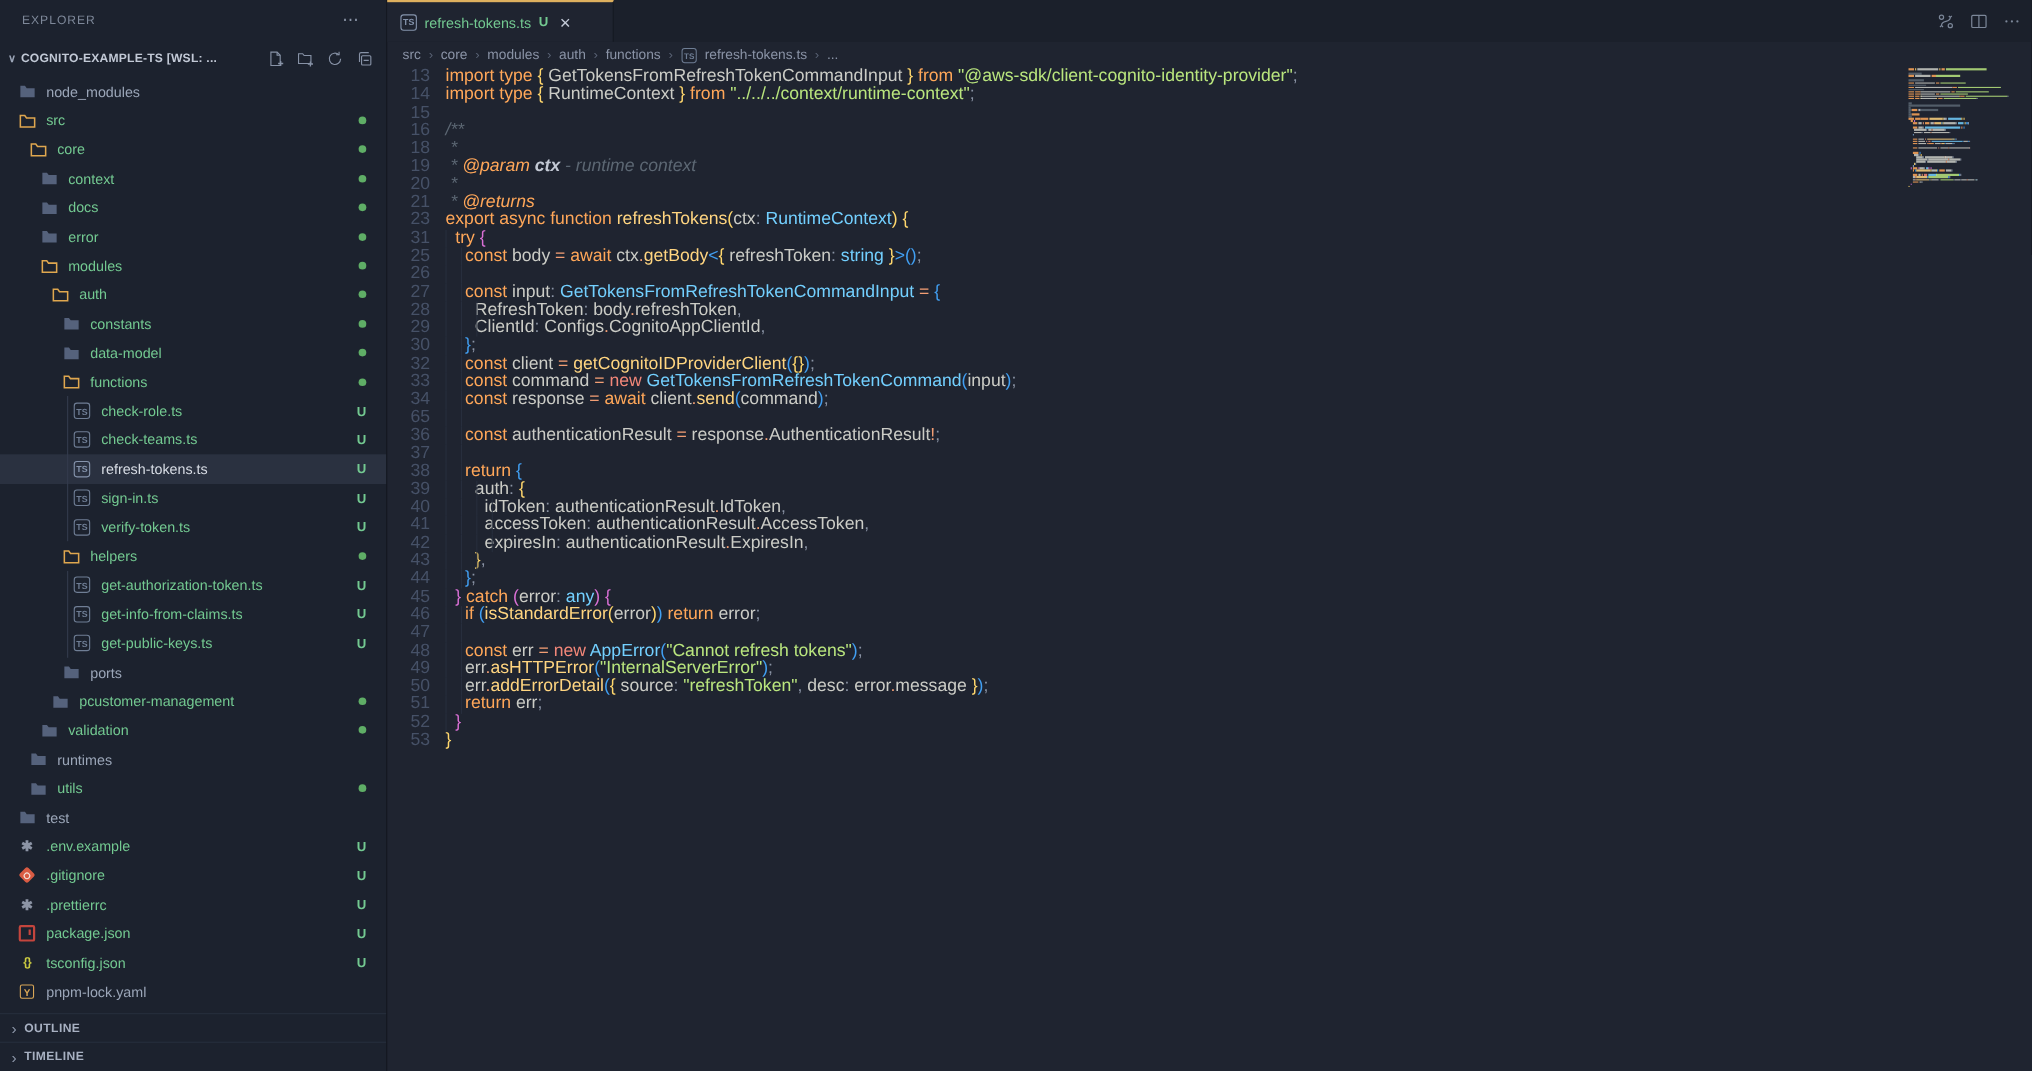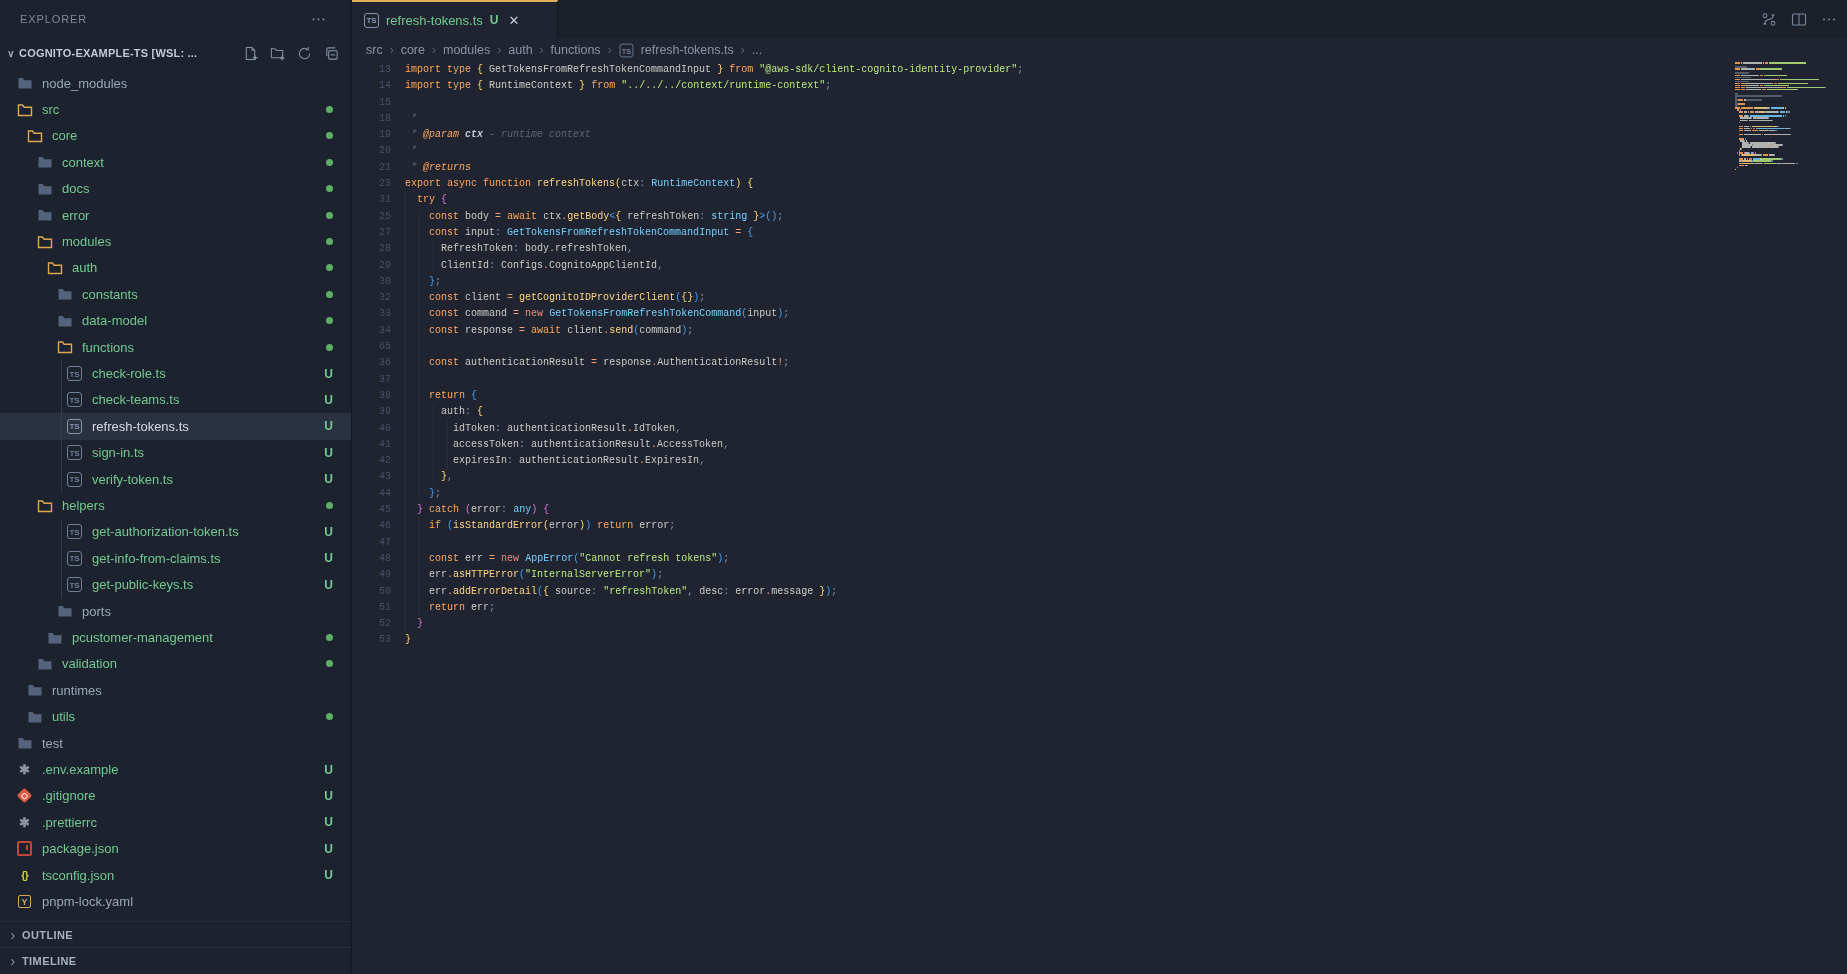--- a/index.html
+++ b/index.html
@@ -65,22 +65,22 @@
   .ed-actions .acticon svg{stroke:#7c8799;}
 
   .breadcrumb{position:absolute;left:352px;top:38px;width:1495px;height:24px;display:flex;
               align-items:center;padding-left:14px;box-sizing:border-box;font-size:12.5px;
               color:#8a93a6;gap:7px;}
   .bc-item{white-space:nowrap;cursor:pointer;}
   .bc-sep{color:#596274;font-size:12px;}
   .bc-ts{transform:scale(.92);}
 
   .code{position:absolute;left:352px;top:62px;width:1381px;}
-  .code-line{display:flex;height:16.3px;line-height:16.35px;font-family:Liberation Mono, monospace;
-             font-size:10px;white-space:pre;}
+  .code-line{display:flex;height:16.3px;line-height:16.35px;font-family:Liberation Sans, sans-serif;
+             font-size:16px;white-space:pre;}
   .gut{width:53px;flex:none;text-align:right;padding-right:14px;color:#465167;box-sizing:border-box;
        cursor:pointer;}
   .ln-content{position:relative;flex:1;}
   .code-line.cur .ln-content{background:#171c27;}
   .code-line.cur .gut{color:#7e89a0;}
   .gd{position:absolute;top:0;bottom:0;width:1px;background:#272e3d;}
   .cursor{position:absolute;left:0;top:1px;width:1.5px;height:14px;background:#b9c1ce;}
   .t-cm,.t-tag{font-style:italic;}
   .t-cmv{font-style:italic;font-weight:bold;}
 
@@ -287,21 +287,21 @@
         </div>
         <div class="tree-row" style="top: 396px; padding-left: 66px;">
           <span class="ico">
             <span class="tsbox">TS</span>
           </span>
           <span class="lab lab-g">verify-token.ts</span>
           <span class="badge-area">
             <span class="ubadge">U</span>
           </span>
         </div>
-        <div class="tree-row" style="top: 422.4px; padding-left: 36px;">
+        <div class="tree-row" style="top: 422.4px; padding-left: 56px;">
           <span class="ico">
             <svg width="16" height="14" viewBox="0 0 16 14">
               <path d="M1.5 2h4l1.6 2.2h7.4v8.3H1.5z" fill="none" stroke="#dfa74f" stroke-width="1.4"></path>
             </svg>
           </span>
           <span class="lab lab-g">helpers</span>
           <span class="badge-area">
             <span class="dot"></span>
           </span>
         </div>
@@ -503,27 +503,29 @@
       <span class="tsbox bc-ts">TS</span>
       <span class="bc-item">refresh-tokens.ts</span>
       <span class="bc-sep">›</span>
       <span class="bc-item">...</span>
     </div>
 
   <div class="code" id="code">
       <div class="code-line"><span class="gut">13</span><span class="ln-content"><span style="color: rgb(255, 167, 89);">import</span><span style="color: rgb(203, 204, 198);"> </span><span style="color: rgb(255, 167, 89);">type</span><span style="color: rgb(203, 204, 198);"> </span><span style="color: rgb(255, 215, 109);">{</span><span style="color: rgb(203, 204, 198);"> GetTokensFromRefreshTokenCommandInput </span><span style="color: rgb(255, 215, 109);">}</span><span style="color: rgb(203, 204, 198);"> </span><span style="color: rgb(255, 167, 89);">from</span><span style="color: rgb(203, 204, 198);"> </span><span style="color: rgb(186, 230, 126);">"@aws-sdk/client-cognito-identity-provider"</span><span style="color: rgb(138, 147, 164);">;</span></span></div>
       <div class="code-line"><span class="gut">14</span><span class="ln-content"><span style="color: rgb(255, 167, 89);">import</span><span style="color: rgb(203, 204, 198);"> </span><span style="color: rgb(255, 167, 89);">type</span><span style="color: rgb(203, 204, 198);"> </span><span style="color: rgb(255, 215, 109);">{</span><span style="color: rgb(203, 204, 198);"> RuntimeContext </span><span style="color: rgb(255, 215, 109);">}</span><span style="color: rgb(203, 204, 198);"> </span><span style="color: rgb(255, 167, 89);">from</span><span style="color: rgb(203, 204, 198);"> </span><span style="color: rgb(186, 230, 126);">"../../../context/runtime-context"</span><span style="color: rgb(138, 147, 164);">;</span></span></div>
       <div class="code-line"><span class="gut">15</span><span class="ln-content"></span></div>
+      <div class="code-line"><span class="gut">16</span><span class="ln-content"><span class="t-cm" style="color: rgb(92, 103, 115);">/**</span></span></div>
       <div class="code-line"><span class="gut">18</span><span class="ln-content"><span class="t-cm" style="color: rgb(92, 103, 115);"> *</span></span></div>
       <div class="code-line"><span class="gut">19</span><span class="ln-content"><span class="t-cm" style="color: rgb(92, 103, 115);"> * </span><span class="t-tag" style="color: rgb(255, 167, 89);">@param</span><span class="t-cm" style="color: rgb(92, 103, 115);"> </span><span class="t-cmv" style="color: rgb(195, 201, 212);">ctx</span><span class="t-cm" style="color: rgb(92, 103, 115);"> - runtime context</span></span></div>
       <div class="code-line"><span class="gut">20</span><span class="ln-content"><span class="t-cm" style="color: rgb(92, 103, 115);"> *</span></span></div>
       <div class="code-line"><span class="gut">21</span><span class="ln-content"><span class="t-cm" style="color: rgb(92, 103, 115);"> * </span><span class="t-tag" style="color: rgb(255, 167, 89);">@returns</span></span></div>
       <div class="code-line"><span class="gut">23</span><span class="ln-content"><span style="color: rgb(255, 167, 89);">export</span><span style="color: rgb(203, 204, 198);"> </span><span style="color: rgb(255, 167, 89);">async</span><span style="color: rgb(203, 204, 198);"> </span><span style="color: rgb(255, 167, 89);">function</span><span style="color: rgb(203, 204, 198);"> </span><span style="color: rgb(255, 213, 128);">refreshTokens</span><span style="color: rgb(255, 215, 109);">(</span><span style="color: rgb(203, 204, 198);">ctx</span><span style="color: rgb(138, 147, 164);">:</span><span style="color: rgb(203, 204, 198);"> </span><span style="color: rgb(115, 208, 255);">RuntimeContext</span><span style="color: rgb(255, 215, 109);">)</span><span style="color: rgb(203, 204, 198);"> </span><span style="color: rgb(255, 215, 109);">{</span></span></div>
       <div class="code-line"><span class="gut">31</span><span class="ln-content"><i class="gd" style="left: 0px;"></i><span style="color: rgb(203, 204, 198);">  </span><span style="color: rgb(255, 167, 89);">try</span><span style="color: rgb(203, 204, 198);"> </span><span style="color: rgb(218, 112, 214);">{</span></span></div>
       <div class="code-line"><span class="gut">25</span><span class="ln-content"><i class="gd" style="left: 0px;"></i><i class="gd" style="left: 13.84px;"></i><span style="color: rgb(203, 204, 198);">    </span><span style="color: rgb(255, 167, 89);">const</span><span style="color: rgb(203, 204, 198);"> </span><span style="color: rgb(203, 204, 198);">body</span><span style="color: rgb(203, 204, 198);"> </span><span style="color: rgb(242, 158, 116);">=</span><span style="color: rgb(203, 204, 198);"> </span><span style="color: rgb(255, 167, 89);">await</span><span style="color: rgb(203, 204, 198);"> </span><span style="color: rgb(203, 204, 198);">ctx</span><span style="color: rgb(242, 158, 116);">.</span><span style="color: rgb(255, 213, 128);">getBody</span><span style="color: rgb(65, 159, 242);">&lt;</span><span style="color: rgb(255, 215, 109);">{</span><span style="color: rgb(203, 204, 198);"> refreshToken</span><span style="color: rgb(138, 147, 164);">:</span><span style="color: rgb(203, 204, 198);"> </span><span style="color: rgb(115, 208, 255);">string</span><span style="color: rgb(203, 204, 198);"> </span><span style="color: rgb(255, 215, 109);">}</span><span style="color: rgb(65, 159, 242);">&gt;</span><span style="color: rgb(65, 159, 242);">(</span><span style="color: rgb(65, 159, 242);">)</span><span style="color: rgb(138, 147, 164);">;</span></span></div>
+      <div class="code-line"><span class="gut">26</span><span class="ln-content"><i class="gd" style="left: 0px;"></i><i class="gd" style="left: 13.84px;"></i></span></div>
       <div class="code-line"><span class="gut">27</span><span class="ln-content"><i class="gd" style="left: 0px;"></i><i class="gd" style="left: 13.84px;"></i><span style="color: rgb(203, 204, 198);">    </span><span style="color: rgb(255, 167, 89);">const</span><span style="color: rgb(203, 204, 198);"> </span><span style="color: rgb(203, 204, 198);">input</span><span style="color: rgb(138, 147, 164);">:</span><span style="color: rgb(203, 204, 198);"> </span><span style="color: rgb(115, 208, 255);">GetTokensFromRefreshTokenCommandInput</span><span style="color: rgb(203, 204, 198);"> </span><span style="color: rgb(242, 158, 116);">=</span><span style="color: rgb(203, 204, 198);"> </span><span style="color: rgb(65, 159, 242);">{</span></span></div>
       <div class="code-line"><span class="gut">28</span><span class="ln-content"><i class="gd" style="left: 0px;"></i><i class="gd" style="left: 13.84px;"></i><i class="gd" style="left: 27.68px;"></i><span style="color: rgb(203, 204, 198);">      </span><span style="color: rgb(203, 204, 198);">RefreshToken</span><span style="color: rgb(138, 147, 164);">:</span><span style="color: rgb(203, 204, 198);"> </span><span style="color: rgb(203, 204, 198);">body</span><span style="color: rgb(242, 158, 116);">.</span><span style="color: rgb(203, 204, 198);">refreshToken</span><span style="color: rgb(138, 147, 164);">,</span></span></div>
       <div class="code-line"><span class="gut">29</span><span class="ln-content"><i class="gd" style="left: 0px;"></i><i class="gd" style="left: 13.84px;"></i><i class="gd" style="left: 27.68px;"></i><span style="color: rgb(203, 204, 198);">      </span><span style="color: rgb(203, 204, 198);">ClientId</span><span style="color: rgb(138, 147, 164);">:</span><span style="color: rgb(203, 204, 198);"> </span><span style="color: rgb(203, 204, 198);">Configs</span><span style="color: rgb(242, 158, 116);">.</span><span style="color: rgb(203, 204, 198);">CognitoAppClientId</span><span style="color: rgb(138, 147, 164);">,</span></span></div>
       <div class="code-line"><span class="gut">30</span><span class="ln-content"><i class="gd" style="left: 0px;"></i><i class="gd" style="left: 13.84px;"></i><span style="color: rgb(203, 204, 198);">    </span><span style="color: rgb(65, 159, 242);">}</span><span style="color: rgb(138, 147, 164);">;</span></span></div>
       <div class="code-line"><span class="gut">32</span><span class="ln-content"><i class="gd" style="left: 0px;"></i><i class="gd" style="left: 13.84px;"></i><span style="color: rgb(203, 204, 198);">    </span><span style="color: rgb(255, 167, 89);">const</span><span style="color: rgb(203, 204, 198);"> </span><span style="color: rgb(203, 204, 198);">client</span><span style="color: rgb(203, 204, 198);"> </span><span style="color: rgb(242, 158, 116);">=</span><span style="color: rgb(203, 204, 198);"> </span><span style="color: rgb(255, 213, 128);">getCognitoIDProviderClient</span><span style="color: rgb(65, 159, 242);">(</span><span style="color: rgb(255, 215, 109);">{</span><span style="color: rgb(255, 215, 109);">}</span><span style="color: rgb(65, 159, 242);">)</span><span style="color: rgb(138, 147, 164);">;</span></span></div>
       <div class="code-line"><span class="gut">33</span><span class="ln-content"><i class="gd" style="left: 0px;"></i><i class="gd" style="left: 13.84px;"></i><span style="color: rgb(203, 204, 198);">    </span><span style="color: rgb(255, 167, 89);">const</span><span style="color: rgb(203, 204, 198);"> </span><span style="color: rgb(203, 204, 198);">command</span><span style="color: rgb(203, 204, 198);"> </span><span style="color: rgb(242, 158, 116);">=</span><span style="color: rgb(203, 204, 198);"> </span><span style="color: rgb(242, 135, 121);">new</span><span style="color: rgb(203, 204, 198);"> </span><span style="color: rgb(115, 208, 255);">GetTokensFromRefreshTokenCommand</span><span style="color: rgb(65, 159, 242);">(</span><span style="color: rgb(203, 204, 198);">input</span><span style="color: rgb(65, 159, 242);">)</span><span style="color: rgb(138, 147, 164);">;</span></span></div>
       <div class="code-line"><span class="gut">34</span><span class="ln-content"><i class="gd" style="left: 0px;"></i><i class="gd" style="left: 13.84px;"></i><span style="color: rgb(203, 204, 198);">    </span><span style="color: rgb(255, 167, 89);">const</span><span style="color: rgb(203, 204, 198);"> </span><span style="color: rgb(203, 204, 198);">response</span><span style="color: rgb(203, 204, 198);"> </span><span style="color: rgb(242, 158, 116);">=</span><span style="color: rgb(203, 204, 198);"> </span><span style="color: rgb(255, 167, 89);">await</span><span style="color: rgb(203, 204, 198);"> </span><span style="color: rgb(203, 204, 198);">client</span><span style="color: rgb(242, 158, 116);">.</span><span style="color: rgb(255, 213, 128);">send</span><span style="color: rgb(65, 159, 242);">(</span><span style="color: rgb(203, 204, 198);">command</span><span style="color: rgb(65, 159, 242);">)</span><span style="color: rgb(138, 147, 164);">;</span></span></div>
       <div class="code-line"><span class="gut">65</span><span class="ln-content"><i class="gd" style="left: 0px;"></i><i class="gd" style="left: 13.84px;"></i></span></div>
       <div class="code-line"><span class="gut">36</span><span class="ln-content"><i class="gd" style="left: 0px;"></i><i class="gd" style="left: 13.84px;"></i><span style="color: rgb(203, 204, 198);">    </span><span style="color: rgb(255, 167, 89);">const</span><span style="color: rgb(203, 204, 198);"> </span><span style="color: rgb(203, 204, 198);">authenticationResult</span><span style="color: rgb(203, 204, 198);"> </span><span style="color: rgb(242, 158, 116);">=</span><span style="color: rgb(203, 204, 198);"> </span><span style="color: rgb(203, 204, 198);">response</span><span style="color: rgb(242, 158, 116);">.</span><span style="color: rgb(203, 204, 198);">AuthenticationResult</span><span style="color: rgb(242, 158, 116);">!</span><span style="color: rgb(138, 147, 164);">;</span></span></div>
       <div class="code-line"><span class="gut">37</span><span class="ln-content"><i class="gd" style="left: 0px;"></i><i class="gd" style="left: 13.84px;"></i></span></div>

